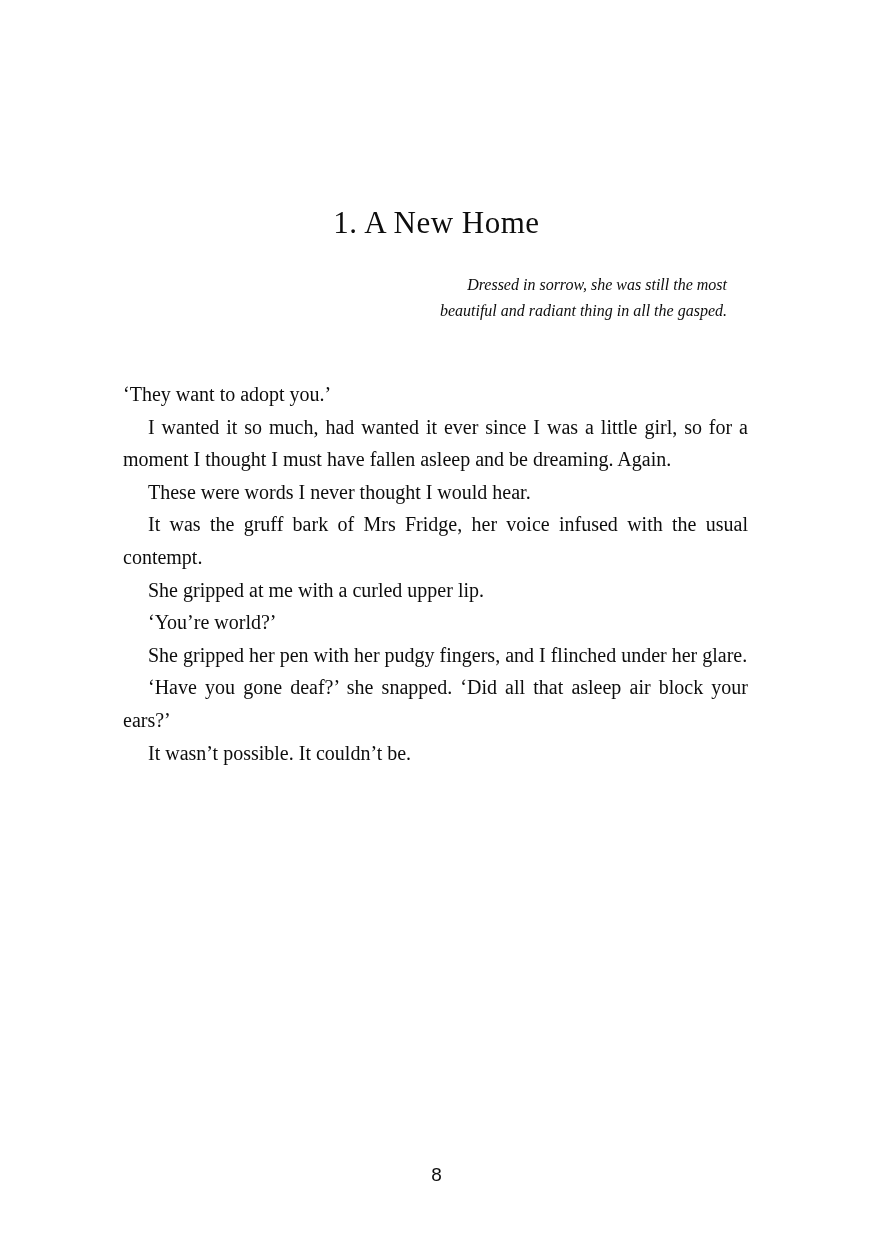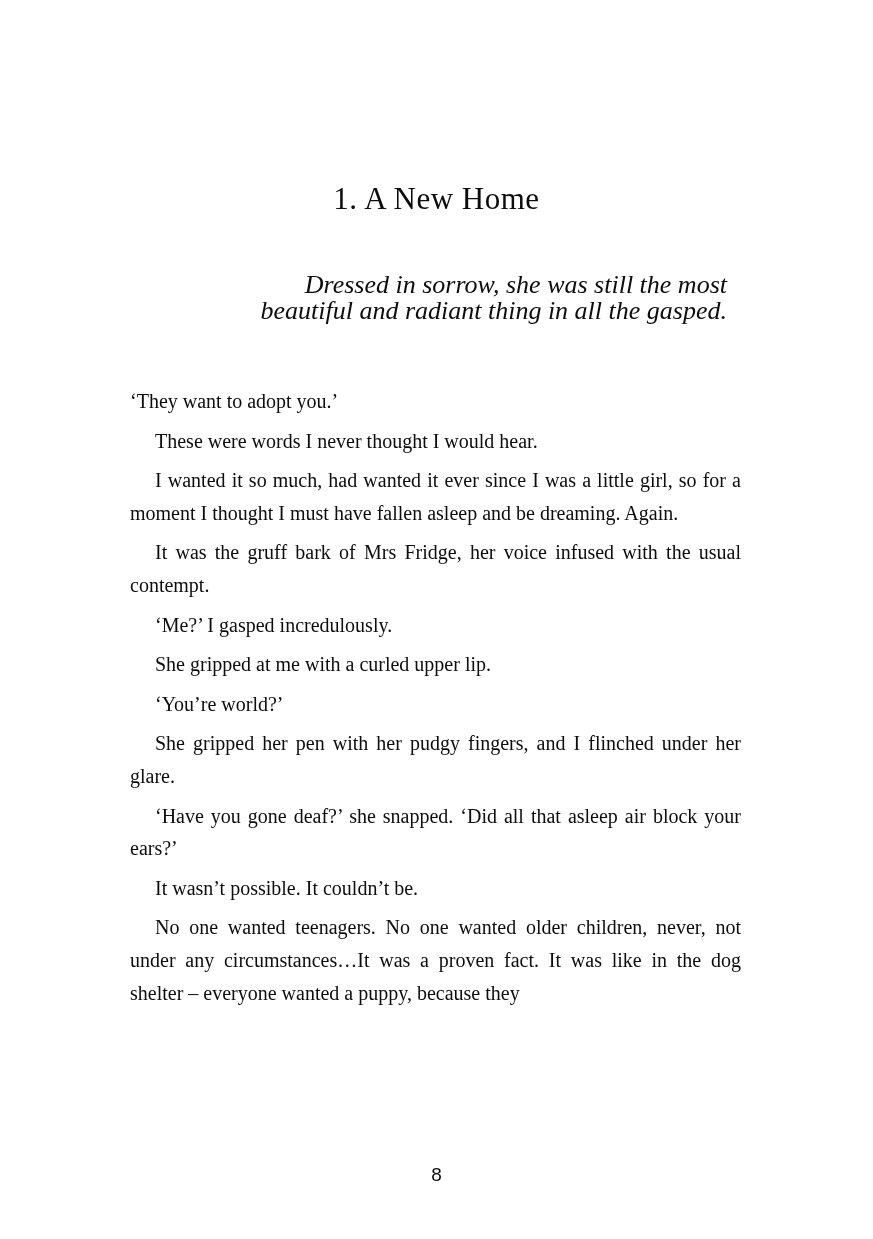--- a/index.html
+++ b/index.html
@@ -11,48 +11,48 @@
     position: relative;
     width: 873px;
     height: 1239px;
     background: #ffffff;
     font-family: "Liberation Serif", serif;
     color: #0d0d0d;
     overflow: hidden;
   }
   .chapter-title {
     position: absolute;
-    top: 160px;
+    top: 184px;
     left: 0;
     right: 0;
     text-align: center;
     font-size: 31px;
     font-weight: 400;
     letter-spacing: 0.5px;
   }
   .epigraph {
     position: absolute;
     top: 272px;
     right: 146px;
     text-align: right;
     font-style: italic;
-    font-size: 26px;
+    font-size: 16px;
     line-height: 26px;
   }
   .body-text {
     position: absolute;
     top: 378px;
     left: 123px;
     width: 625px;
     font-size: 20px;
     line-height: 32.6px;
     text-align: justify;
   }
   .body-text p {
-    margin: 7px;
+    margin: 0;
     padding: 0;
   }
   .body-text p.indent {
     text-indent: 25px;
   }
   .page-number {
     position: absolute;
     top: 1164px;
     left: 0;
     right: 0;
@@ -69,27 +69,25 @@
   <h1 class="chapter-title">1. A New Home</h1>
 
   <div class="epigraph">
     <div>Dressed in sorrow, she was still the most</div>
     <div>beautiful and radiant thing in all the gasped.</div>
   </div>
 
   <div class="body-text">
 
   <p class="para">‘They want to adopt you.’</p>
+      <p class="para indent">I wanted it so much, had wanted it ever since I was a little girl, so for a moment I thought I must have fallen asleep and be dreaming. Again.</p>
       <p class="para indent">These were words I never thought I would hear.</p>
-      <p class="para indent">I wanted it so much, had wanted it ever since I was a little girl, so for a moment I thought I must have fallen asleep and be dreaming. Again.</p>
       <p class="para indent">It was the gruff bark of Mrs Fridge, her voice infused with the usual contempt.</p>
-      <p class="para indent">‘Me?’ I gasped incredulously.</p>
       <p class="para indent">She gripped at me with a curled upper lip.</p>
       <p class="para indent">‘You’re world?’</p>
       <p class="para indent">She gripped her pen with her pudgy fingers, and I flinched under her glare.</p>
       <p class="para indent">‘Have you gone deaf?’ she snapped. ‘Did all that asleep air block your ears?’</p>
       <p class="para indent">It wasn’t possible. It couldn’t be.</p>
-      <p class="para indent">No one wanted teenagers. No one wanted older children, never, not under any circumstances…It was a proven fact. It was like in the dog shelter – everyone wanted a puppy, because they</p>
     </div>
 
   <div class="page-number">8</div>
 
 </div>
 
 </body></html>

